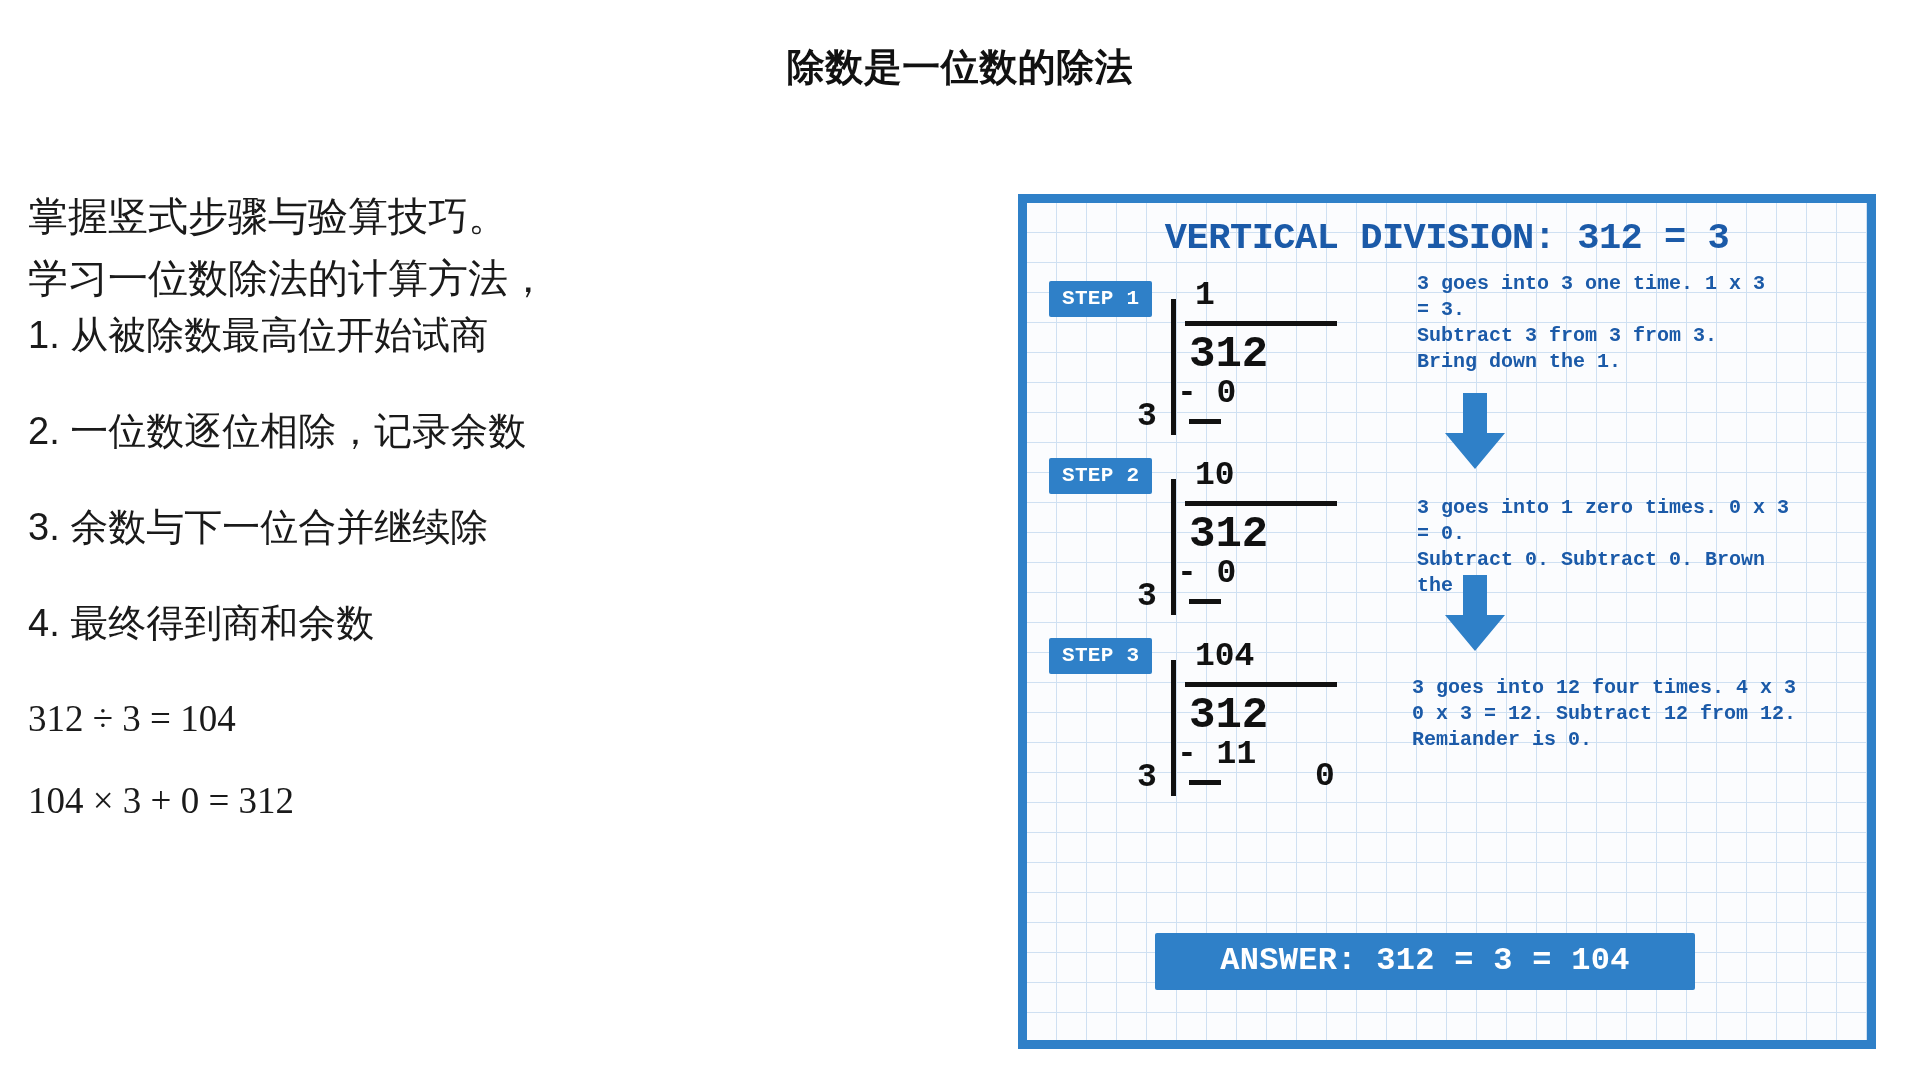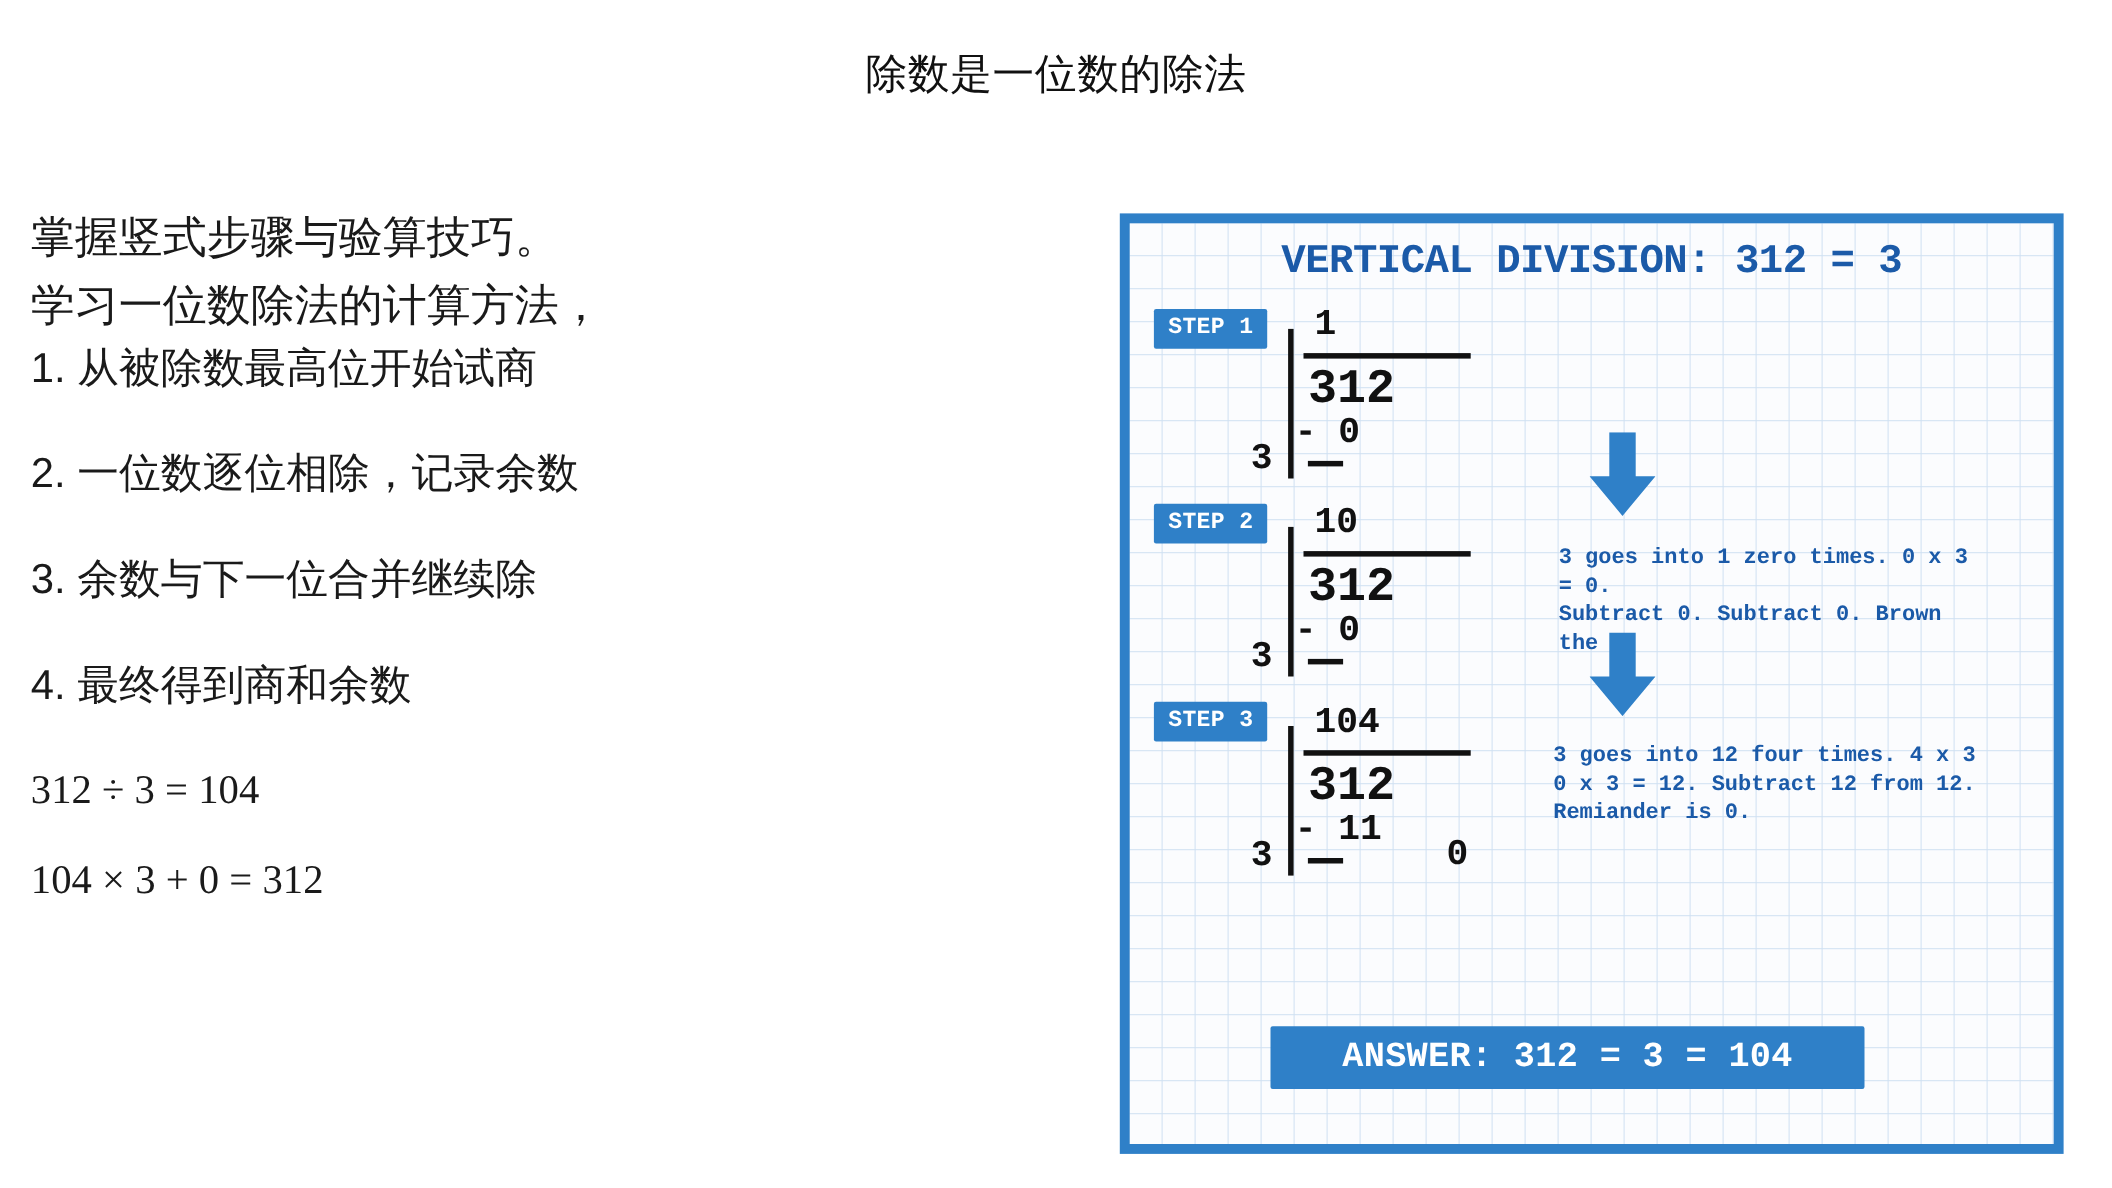--- a/index.html
+++ b/index.html
@@ -17,21 +17,21 @@
   }
 
   
   #slide-title {
     position: absolute;
     top: 42px;
     left: 0;
     width: 1920px;
     text-align: center;
     font-size: 38px;
-    font-weight: normal;
+    font-weight: bold;
     color: #111111;
     letter-spacing: 0.5px;
   }
 
   
   #left-column {
     position: absolute;
     left: 28px;
     top: 185px;
     width: 620px;
@@ -244,20 +244,23 @@
     <div class="step-badge" style="left:22px; top:78px;">STEP 1</div>
     <div class="division-block" style="left:110px; top:82px;">
       <div class="div-quotient">1</div>
       <div class="div-bar"></div>
       <div class="div-overline"></div>
       <div class="div-dividend">312</div>
       <div class="div-subtrahend">- 0</div>
       <div class="div-underline"></div>
       <div class="div-divisor">3</div>
     </div>
+    <div class="explain-text" style="left:390px; top:68px; width:360px;">3 goes into 3 one time. 1 x 3 = 3.
+Subtract 3 from 3 from 3.
+Bring down the 1.</div>
 
     <div class="arrow-down" style="left:418px; top:190px;">
       <svg viewBox="0 0 60 76" width="60" height="76" aria-hidden="true">
         <polygon points="18,0 42,0 42,40 60,40 30,76 0,40 18,40" fill="#2f80c8"></polygon>
       </svg>
     </div>
 
     <div class="step-badge" style="left:22px; top:255px;">STEP 2</div>
     <div class="division-block" style="left:110px; top:262px;">
       <div class="div-quotient">10</div>

